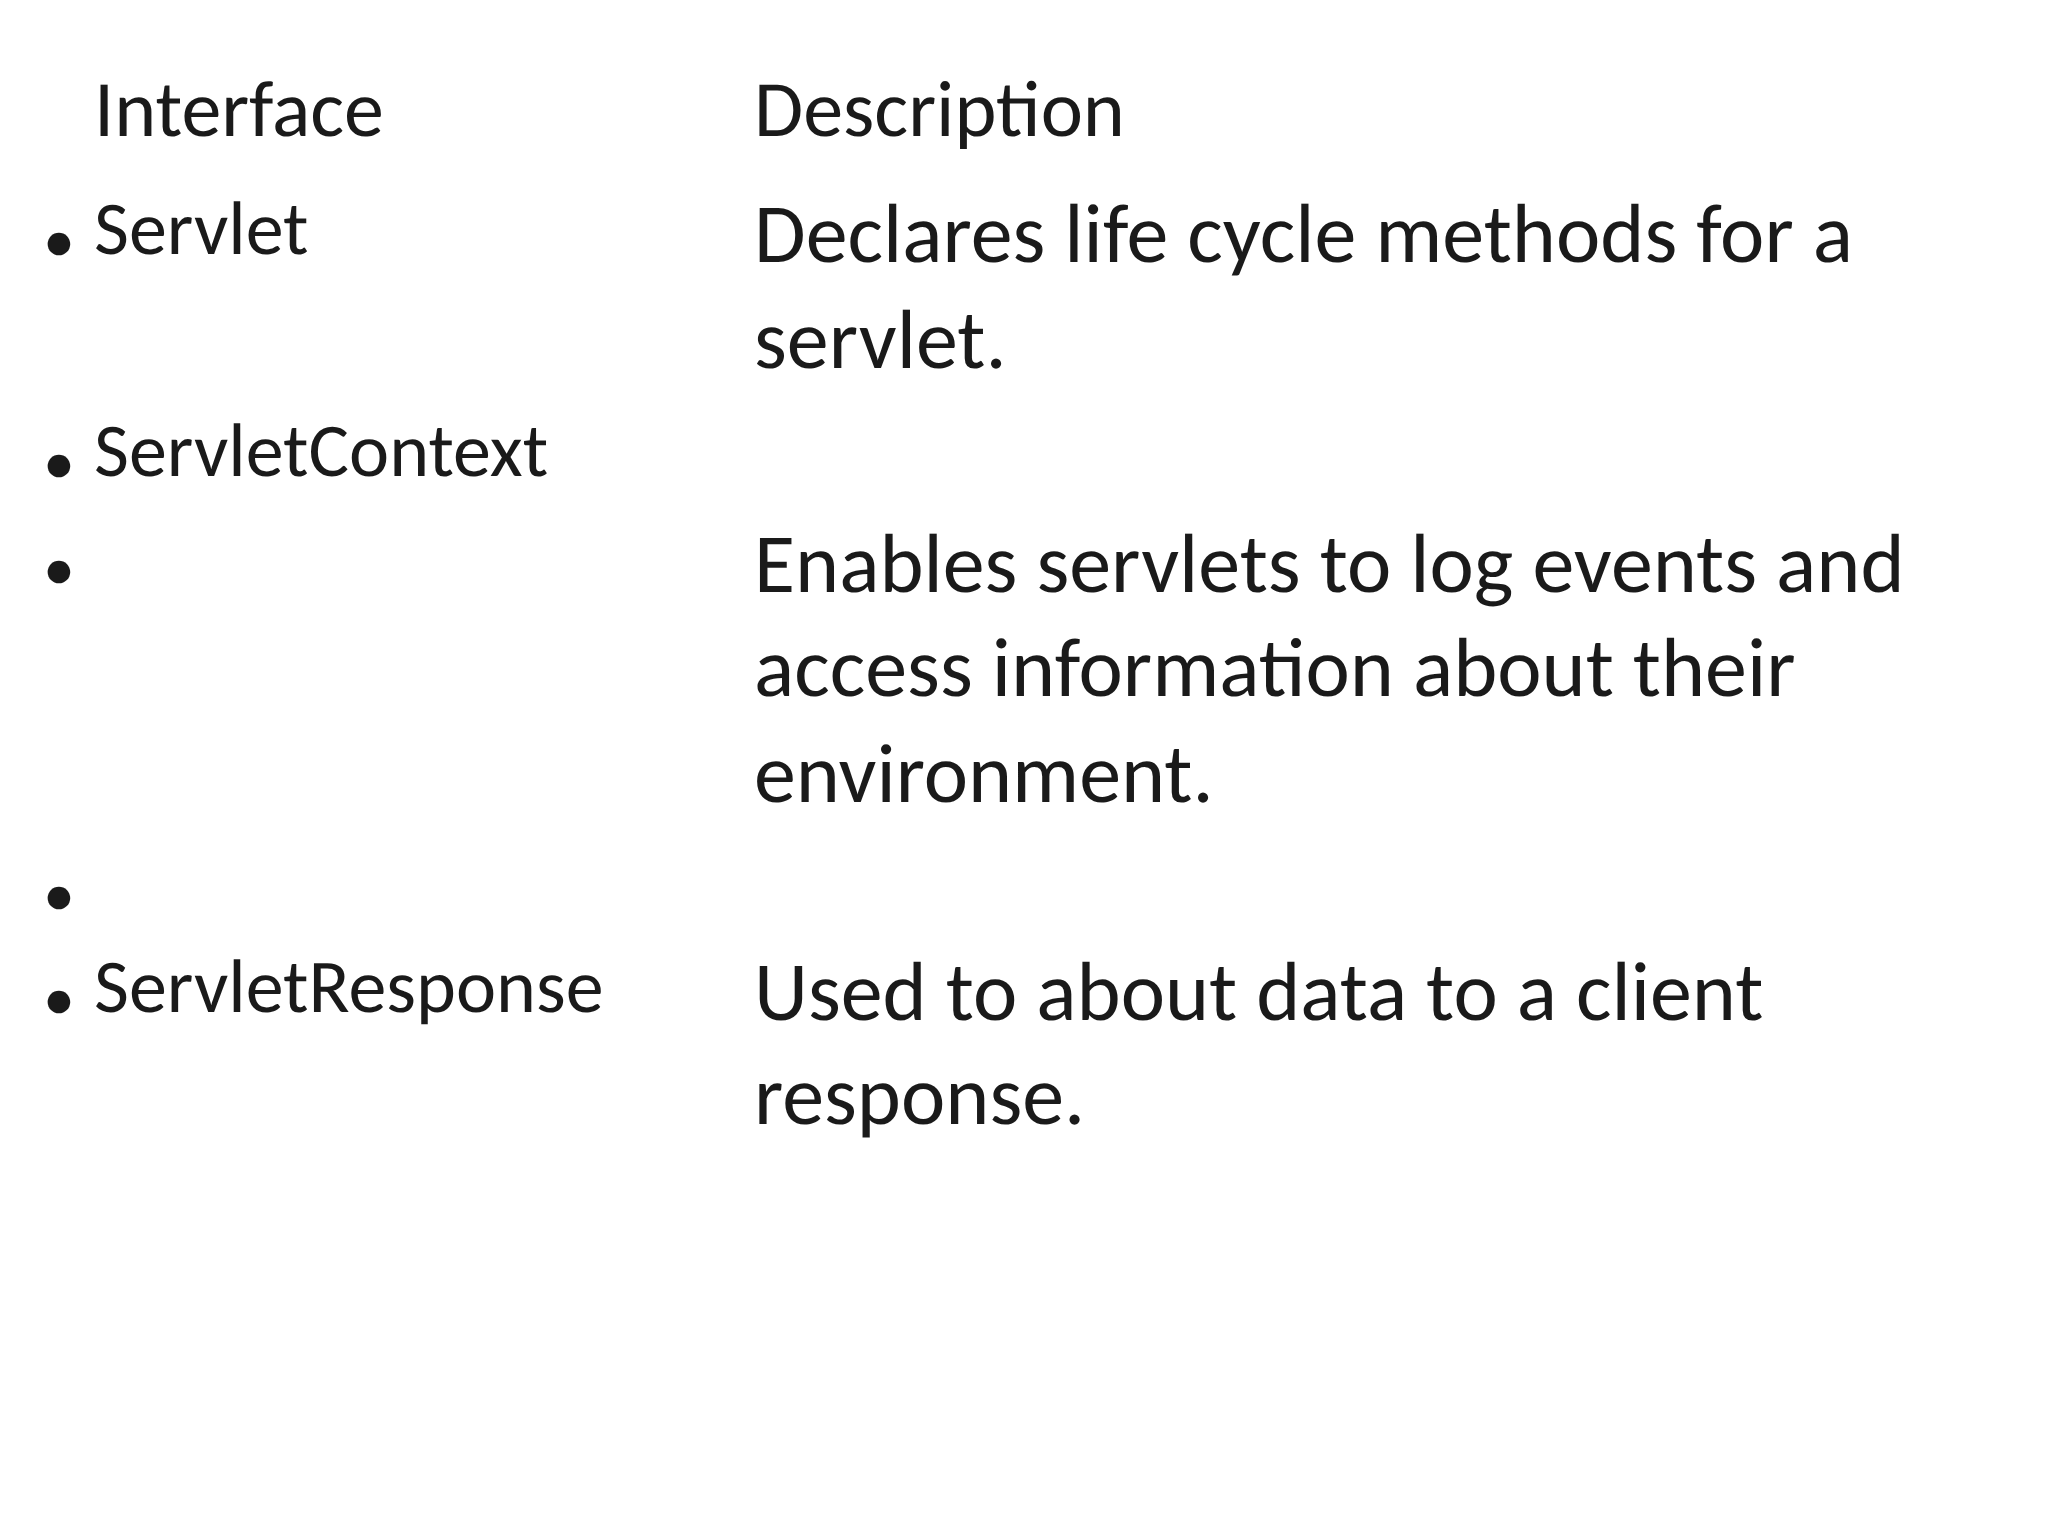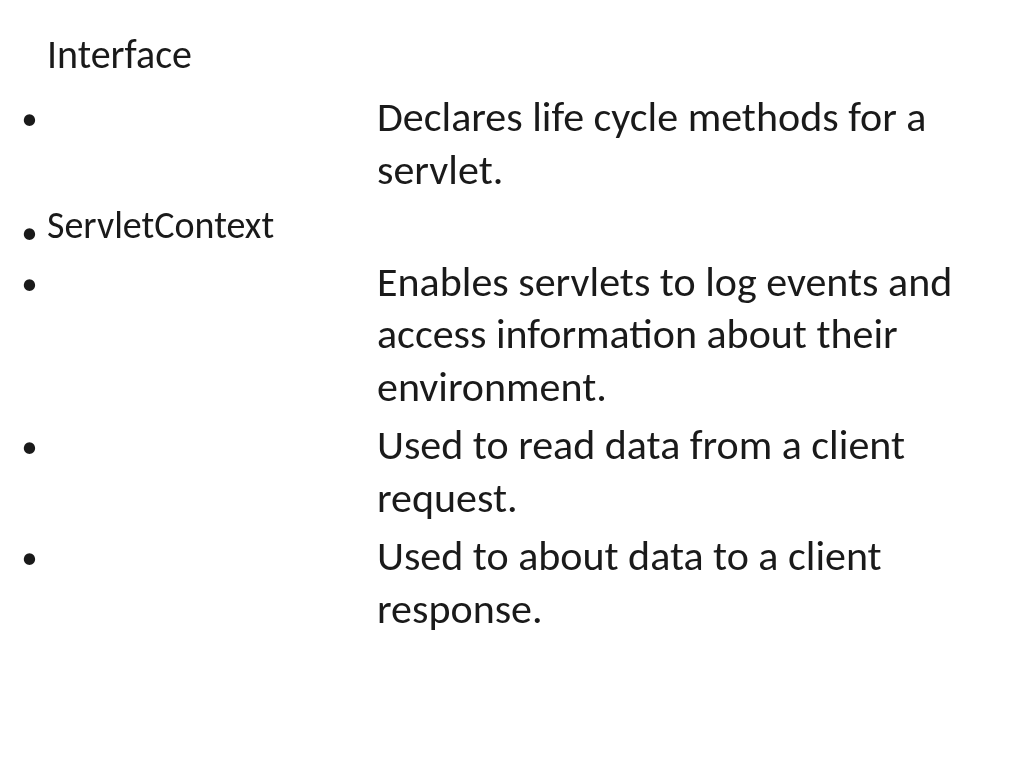--- a/index.html
+++ b/index.html
@@ -17,21 +17,21 @@
       align-items: flex-start;
     }
     .header-row {
       font-size: 40px;
       margin-bottom: 12px;
     }
     .left {
       width: 365px;
       flex-shrink: 0;
       display: flex;
-      align-items: flex-end;
+      align-items: center;
     }
     .right {
       flex: 1;
       font-size: 42px;
       line-height: 1.25;
     }
     .header-right {
       font-size: 40px;
     }
     .bullet-block {
@@ -52,25 +52,27 @@
     }
   </style>
 </head>
 <body>
 
 <div class="row header-row">
   <div class="left">
     <div class="bullet-block" style="visibility:hidden;">•</div>
     <span>Interface</span>
   </div>
+  <div class="right header-right">Description</div>
 </div>
 
 <div class="row item-row">
   <div class="left">
     <div class="bullet-block">•</div>
+    <span class="if-name">Servlet</span>
   </div>
   <div class="right">Declares life cycle methods for a servlet.</div>
 </div>
 
 <div class="row item-row">
   <div class="left">
     <div class="bullet-block">•</div>
     <span class="if-name">ServletContext</span>
   </div>
 </div>
@@ -79,21 +81,21 @@
   <div class="left">
     <div class="bullet-block">•</div>
   </div>
   <div class="right">Enables servlets to log events and access information about their environment.</div>
 </div>
 
 <div class="row item-row">
   <div class="left">
     <div class="bullet-block">•</div>
   </div>
-  <div class="right">Used to read data from a client request.</div>
 </div>
 
 <div class="row item-row">
   <div class="left">
     <div class="bullet-block">•</div>
+    <span class="if-name">ServletResponse</span>
   </div>
   <div class="right">Used to about data to a client response.</div>
 </div>
 
 </body></html>

